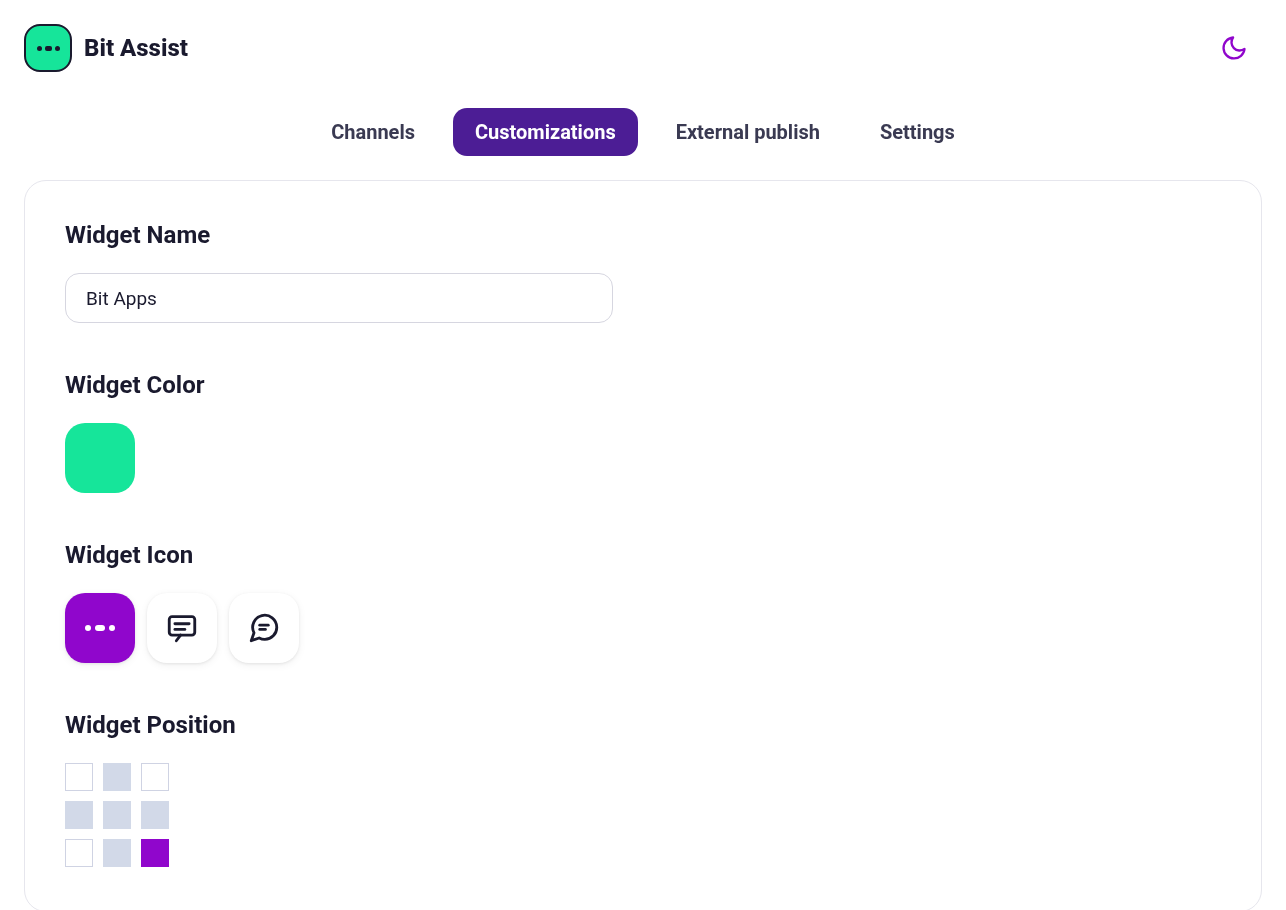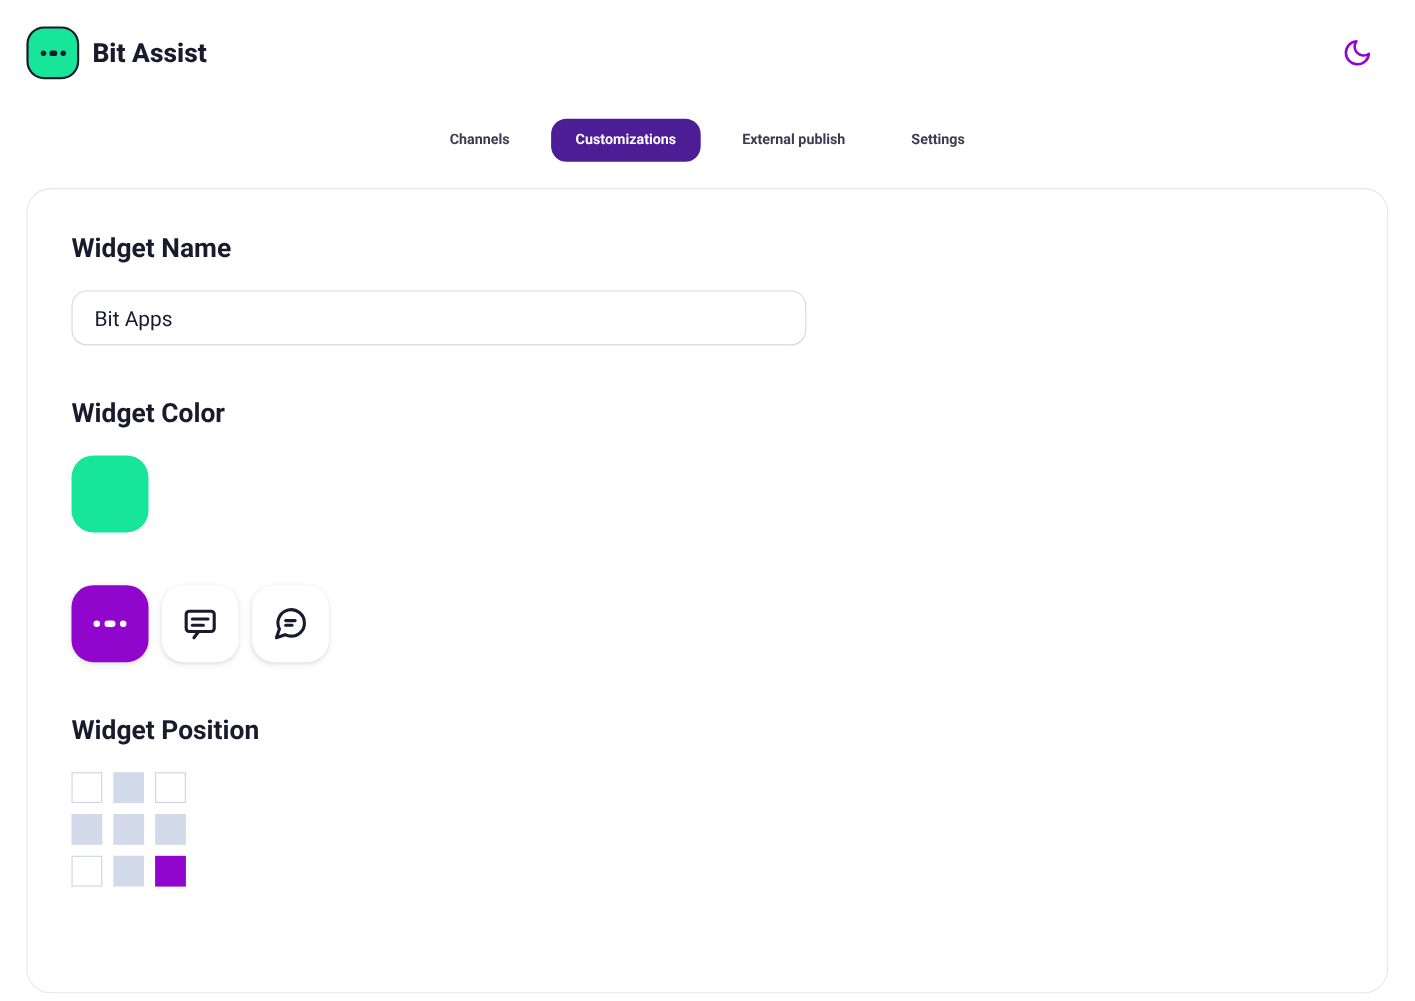--- a/index.html
+++ b/index.html
@@ -68,21 +68,21 @@
     }
     .tabs {
       display: flex;
       justify-content: center;
       gap: 16px;
       padding: 12px 0 24px 0;
     }
     .tab {
       padding: 12px 22px;
       border-radius: 14px;
-      font-size: 13px;
+      font-size: 20px;
       font-weight: 700;
       color: #3a3a52;
       cursor: pointer;
     }
     .tab.active {
       background: #4c1d95;
       color: #ffffff;
     }
     .panel {
       margin: 0 24px;
@@ -95,21 +95,21 @@
     .section {
       margin-bottom: 48px;
     }
     .section-label {
       font-size: 24px;
       font-weight: 700;
       color: #1a1a2e;
       margin-bottom: 24px;
     }
     .text-input {
-      width: 668px;
+      width: 548px;
       height: 50px;
       border: 1px solid #d6d6e0;
       border-radius: 14px;
       padding: 0 20px;
       font-size: 19px;
       color: #1a1a2e;
       outline: none;
       font-family: inherit;
     }
     .color-swatch {
@@ -215,20 +215,21 @@
     <div class="section-label">Widget Name</div>
     <input class="text-input" type="text" value="Bit Apps" style="">
   </div>
 
   <div class="section">
     <div class="section-label">Widget Color</div>
     <div class="color-swatch" style="background:#16e59a"></div>
   </div>
 
   <div class="section">
+    <div class="section-label">Widget Icon</div>
     <div class="icon-row">
       <div class="icon-card selected">
         <div class="icon-dots">
           <span class="dot"></span>
             <span class="dash"></span>
             <span class="dot"></span>
         </div>
       </div>
       <div class="icon-card">
         <svg width="34" height="34" viewBox="0 0 24 24" fill="none" stroke="#1a1a2e" stroke-width="2" stroke-linecap="round" stroke-linejoin="round">

